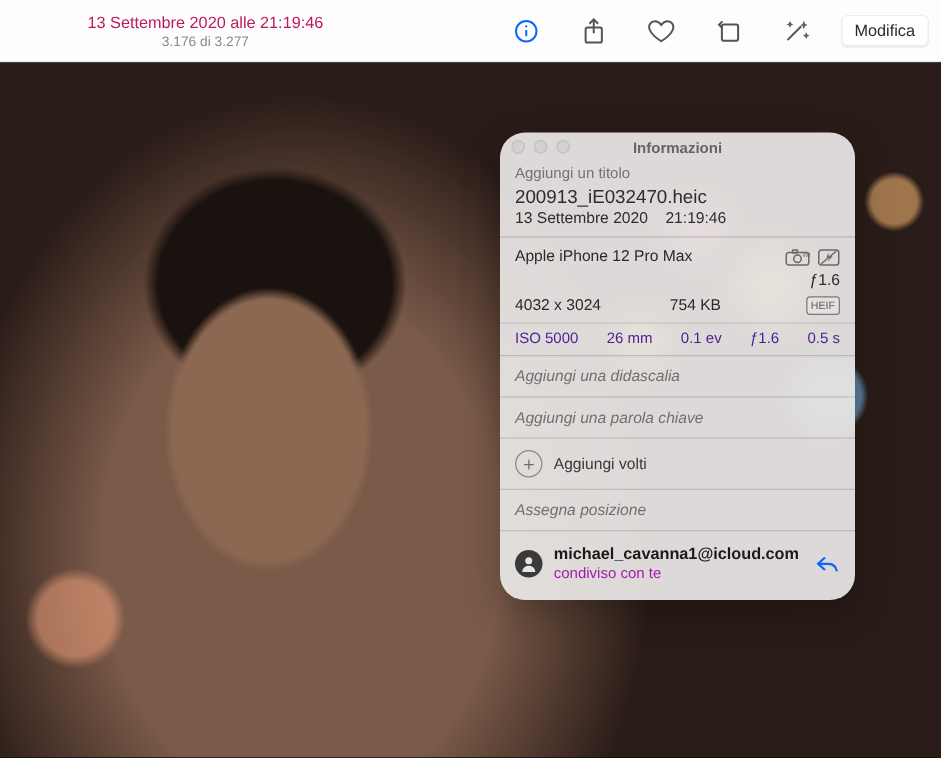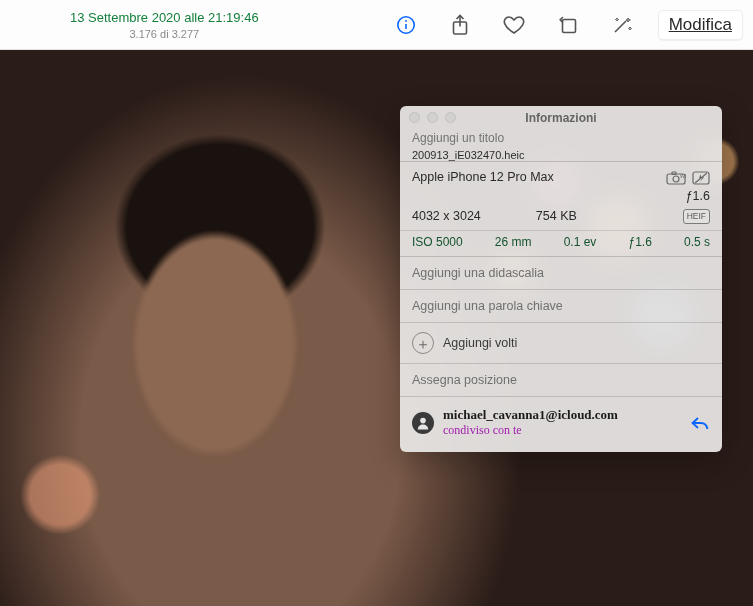--- a/index.html
+++ b/index.html
@@ -15,42 +15,41 @@
     background: #fdfdfd;
     border-bottom: 1px solid #e3e3e3;
     display: flex; align-items: center; padding: 0 10px;
   }
   .toolbar-left {
     margin-left: 60px;
     text-align: center;
     display: flex; flex-direction: column; align-items: center;
   }
   .toolbar-title {
-    font-size: 13px; color: #15803d;
+    font-size: 13px; color: #be185d;
   }
   .toolbar-sub {
     font-size: 11px; color: #8a8a8a; margin-top: 3px;
   }
   .toolbar-right {
     margin-left: auto; display: flex; align-items: center; gap: 18px;
   }
   .toolbar-icon {
     width: 36px; height: 30px; display: flex; align-items: center; justify-content: center;
     color: #545454;
     cursor: pointer;
   }
   .toolbar-icon.active { color: #0a66ff; }
   .modify-btn {
-    font-size: 17px; color: #2a2a2a;
+    font-size: 13px; color: #2a2a2a;
     padding: 4px 10px; border-radius: 5px;
     background: #ffffff;
     border: 1px solid rgba(0,0,0,0.07);
     box-shadow: 0 1px 1px rgba(0,0,0,0.06);
     cursor: pointer;
-    text-decoration: underline;
   }
   
   .photo {
     position: absolute; top: 50px; left: 0; right: 0; bottom: 0;
     background:
       radial-gradient(circle at 82% 32%, rgba(255,170,90,0.75) 0 28px, transparent 34px),
       radial-gradient(circle at 74% 24%, rgba(250,110,140,0.65) 0 22px, transparent 28px),
       radial-gradient(circle at 88% 48%, rgba(130,200,255,0.55) 0 26px, transparent 32px),
       radial-gradient(circle at 68% 40%, rgba(255,200,90,0.6) 0 20px, transparent 26px),
       radial-gradient(circle at 95% 20%, rgba(255,190,120,0.55) 0 18px, transparent 24px),
@@ -66,24 +65,24 @@
     filter: blur(1px);
   }
   .hair {
     position: absolute; left: 50px; top: 60px; width: 340px; height: 260px;
     background: radial-gradient(ellipse 170px 150px at 50% 45%, #1a120e 0 55%, transparent 62%);
   }
   
   .info-panel {
     position: absolute;
     top: 106px; left: 400px;
-    width: 322px;
+    width: 284px;
     background: rgba(232,230,228,0.94);
     backdrop-filter: blur(10px);
-    border-radius: 6px;
+    border-radius: 20px;
     box-shadow: 0 10px 30px rgba(0,0,0,0.25);
     font-size: 12px;
     color: #2d2d2d;
   }
   .panel-titlebar {
     height: 24px; display: flex; align-items: center; justify-content: center;
     position: relative;
     font-size: 12px; font-weight: 600; color: #656565;
   }
   .traffic {
@@ -91,58 +90,58 @@
   }
   .traffic span {
     width: 11px; height: 11px; border-radius: 50%;
     background: #d3d1cf; border: 0.5px solid #c2c0be;
   }
   .panel-body { padding: 0 12px 2px 12px; }
   .title-input {
     color: #737373; padding: 1px 0 3px;
     cursor: text;
   }
-  .filename { font-size: 11px; padding-top: 1px; }
+  .filename { font-size: 15px; padding-top: 1px; }
   .datetime { font-size: 12.5px; padding: 1px 0 8px; display:flex; gap:14px; }
   .meta-box {
     border-top: 1px solid rgba(0,0,0,0.16);
     border-bottom: 1px solid rgba(0,0,0,0.16);
     margin: 0 -12px; padding: 6px 12px 6px;
   }
   .meta-row {
     display: flex; align-items: center; font-size: 12.5px; line-height: 1.55;
     color: #2a2a2a;
     text-align: center;
   }
   .meta-row .push { margin-left: auto; display:flex; gap:6px; align-items:center; }
   .small-badge {
     font-size: 8.5px; border: 1px solid #7a7a7a; border-radius:3px; padding: 0 3px;
     color:#5c5c5c; background: rgba(255,255,255,0.2);
   }
   .thin-sep { border-top: 1px solid rgba(0,0,0,0.12); margin: 4px -12px; }
   .stat-row {
     display: flex; justify-content: space-between; font-size: 12px;
-    color: #14532d; padding: 0 0 1px;
+    color: #4c1d95; padding: 0 0 1px;
   }
   .sect {
     border-bottom: 1px solid rgba(0,0,0,0.14);
     margin: 0 -12px; padding: 9px 12px;
-    color: #707070; font-size: 12.5px;
+    font-style: italic; color: #707070; font-size: 12.5px;
     cursor: text;
   }
   .sect.flex { display: flex; align-items: center; gap: 9px; font-style: normal; color:#3a3a3a; }
   .plus-circle {
     width: 22px; height: 22px; border-radius: 50%;
     border: 1.3px solid #8a8a8a; display:flex;align-items:center;justify-content:center;
     color:#6a6a6a; font-size: 15px; line-height:1;
     cursor:pointer;
   }
   .shared-row {
     display: flex; align-items: center; gap: 9px;
-    padding: 10px 12px 12px; margin: 0 -12px; font-family: Liberation Serif, serif;
+    padding: 10px 12px 12px; margin: 0 -12px;
   }
   .avatar {
     width: 22px; height: 22px; border-radius: 50%; background: #3a3a3a;
     display:flex; align-items:center; justify-content:center;
   }
   .shared-text { display:flex; flex-direction:column; line-height:1.25; }
   .shared-email { font-weight: 700; font-size: 13px; color:#1a1a1a; }
   .shared-sub { font-size: 12px; color:#a21caf; }
   .reply-icon { margin-left:auto; color:#0a66ff; cursor:pointer; }
   .sect:last-of-type { border-bottom: none; }
@@ -205,20 +204,24 @@
       <span></span>
       <span></span>
       <span></span>
     </div>
     <span>Informazioni</span>
   </div>
 
   <div class="panel-body">
     <div class="title-input">Aggiungi un titolo</div>
     <div class="filename">200913_iE032470.heic</div>
+    <div class="datetime">
+      <span>13 Settembre 2020</span>
+      <span>21:19:46</span>
+    </div>
 
     <div class="meta-box">
       <div class="meta-row">
         <span>Apple iPhone 12 Pro Max</span>
         <span class="push">
           <svg width="20" height="14" viewBox="0 0 20 14" fill="none" stroke="#6a6a6a" stroke-width="1.2">
               <rect x="1" y="3" width="18" height="10" rx="2"></rect>
               <circle cx="10" cy="8" r="3"></circle>
               <rect x="6" y="1" width="4" height="2.4" rx="0.5"></rect>
               <text x="14" y="6.5" font-size="5" fill="#6a6a6a" stroke="none">WB</text>

